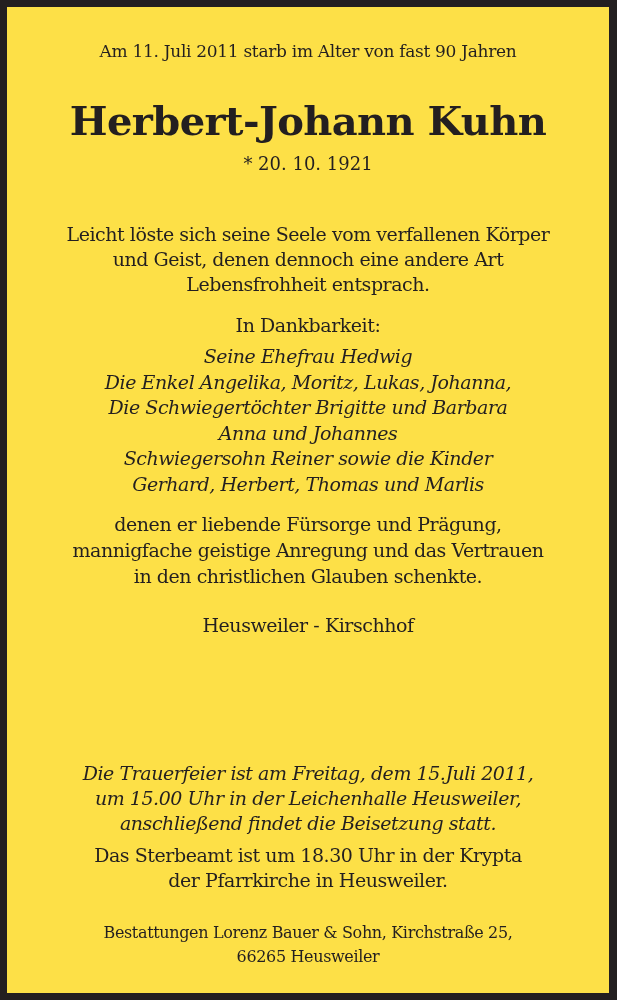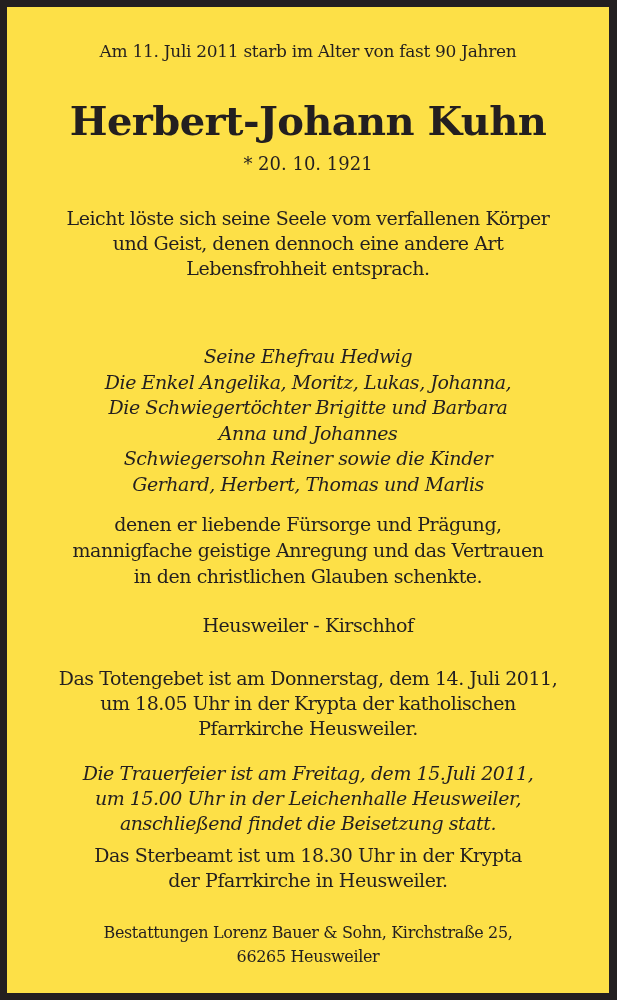--- a/index.html
+++ b/index.html
@@ -55,21 +55,21 @@
     }
     .body-text {
       font-size: 19px;
       line-height: 25px;
       letter-spacing: -0.45px;
     }
     .italic {
       font-style: italic;
       text-align: center;
     }
-    .verse { top: 199px; }
+    .verse { top: 215px; }
     .thanks { top: 306px; }
     .family { top: 337px; line-height: 25.6px; }
     .legacy { top: 504px; line-height: 26px; }
     .place { top: 606px; }
     .prayer { top: 659px; }
     .funeral { top: 754px; font-style: italic; }
     .mass { top: 836px; }
     .footer {
       top: 914px;
       font-size: 16px;
@@ -93,45 +93,43 @@
   <div class="block birth">
     <span class="line">* 20. 10. 1921</span>
   </div>
 
   <div class="block body-text verse">
     <span class="line">Leicht löste sich seine Seele vom verfallenen Körper</span>
     <span class="line">und Geist, denen dennoch eine andere Art</span>
     <span class="line">Lebensfrohheit entsprach.</span>
   </div>
 
+  <div class="block body-text thanks">
+    <span class="line">In Dankbarkeit:</span>
+  </div>
 
   <div class="block body-text italic family">
     <span class="line">Seine Ehefrau Hedwig</span>
     <span class="line">Die Enkel Angelika, Moritz, Lukas, Johanna,</span>
     <span class="line">Die Schwiegertöchter Brigitte und Barbara</span>
     <span class="line">Anna und Johannes</span>
     <span class="line">Schwiegersohn Reiner sowie die Kinder</span>
     <span class="line">Gerhard, Herbert, Thomas und Marlis</span>
   </div>
 
   <div class="block body-text legacy">
     <span class="line">denen er liebende Fürsorge und Prägung,</span>
     <span class="line">mannigfache geistige Anregung und das Vertrauen</span>
     <span class="line">in den christlichen Glauben schenkte.</span>
   </div>
 
   <div class="block body-text place">
     <span class="line">Heusweiler - Kirschhof</span>
   </div>
 
-  <div class="block body-text prayer">
-    <span class="line">Das Totengebet ist am Donnerstag, dem 14. Juli 2011,</span>
-    <span class="line">um 18.05 Uhr in der Krypta der katholischen</span>
-    <span class="line">Pfarrkirche Heusweiler.</span>
-  </div>
 
   <div class="block body-text funeral">
     <span class="line">Die Trauerfeier ist am Freitag, dem 15.Juli 2011,</span>
     <span class="line">um 15.00 Uhr in der Leichenhalle Heusweiler,</span>
     <span class="line">anschließend findet die Beisetzung statt.</span>
   </div>
 
   <div class="block body-text mass">
     <span class="line">Das Sterbeamt ist um 18.30 Uhr in der Krypta</span>
     <span class="line">der Pfarrkirche in Heusweiler.</span>

